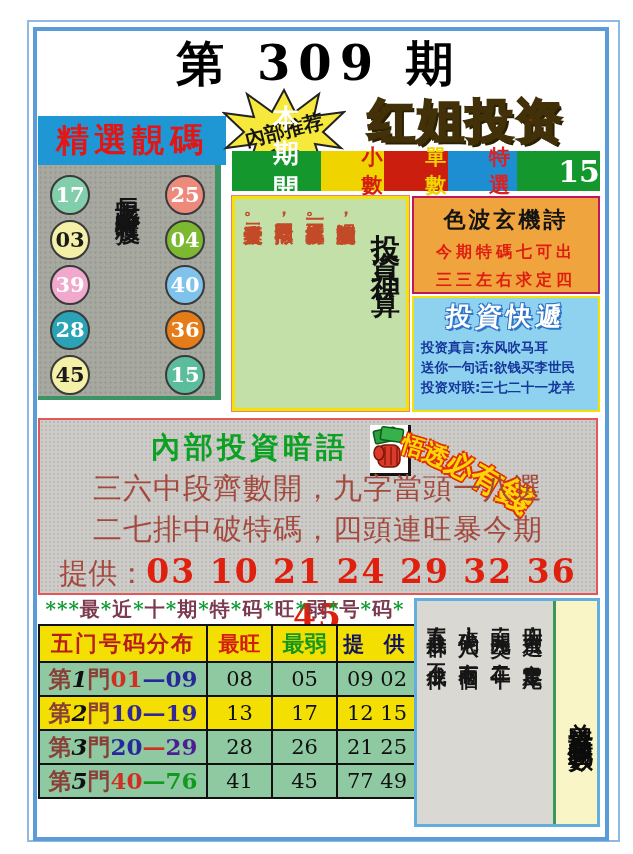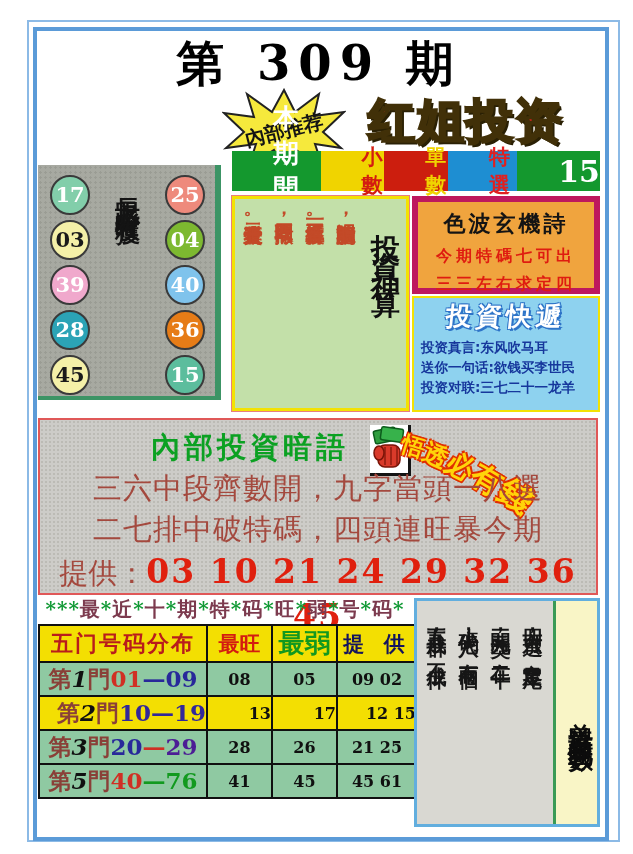--- a/index.html
+++ b/index.html
@@ -56,21 +56,21 @@
   .poem-box{position:absolute;left:232px;top:196px;width:177px;height:215px;background:#c3e0a9;
     border:3px solid #f3e203;box-shadow:0 0 0 1px #e87f7f;box-sizing:border-box;display:flex;}
   .poem-cols{flex:1;writing-mode:vertical-rl;text-orientation:upright;padding:10px 2px 2px 2px;
     font-weight:bold;font-size:19px;line-height:31px;color:#c34a28;}
   .poem-side{width:42px;writing-mode:vertical-rl;text-orientation:upright;
     font-family:"DejaVu Serif",serif;font-weight:900;font-size:29px;color:#101010;
     letter-spacing:18px;padding-top:12px;}
 
   
   .mystery-box{position:absolute;left:412px;top:196px;width:188px;height:98px;background:#f0a43e;
-    border:6px solid #be185d;box-sizing:border-box;text-align:center;}
+    border:2px solid #be185d;box-sizing:border-box;text-align:center;}
   .mystery-title{margin-top:7px;font-family:"DejaVu Serif",serif;font-weight:900;font-size:22px;
     color:#141414;letter-spacing:3px;}
   .mystery-line{margin-top:7px;font-family:"DejaVu Serif",serif;font-weight:900;font-size:16px;
     color:#df1c10;letter-spacing:4px;}
 
   
   .express-box{position:absolute;left:412px;top:296px;width:188px;height:116px;background:#8ed2ef;
     border:2px solid #f3e203;box-sizing:border-box;}
   .express-title{text-align:center;margin:1px 0 3px;transform:skewX(-6deg);
     font-family:"DejaVu Serif",serif;font-weight:900;font-size:26px;color:#fff;letter-spacing:4px;
@@ -105,25 +105,25 @@
   
   .table-title{position:absolute;left:38px;top:596px;width:374px;text-align:center;
     font-family:"DejaVu Serif",serif;font-weight:900;font-size:20px;color:#7c3a4e;letter-spacing:1px;}
   .table-title .star{color:#129a36;}
   .gate-table{position:absolute;left:38px;top:624px;width:374px;border-collapse:collapse;
     table-layout:fixed;}
   .gate-table td,.gate-table th{border:2.5px solid #101010;padding:0;height:32px;text-align:center;}
   .gate-table th{background:#f3df02;height:35px;}
   .th1{width:166px;color:#b91c1c;font-size:22px;font-weight:900;letter-spacing:2px;}
   .th2{width:63px;color:#d41c10;font-size:21px;font-weight:900;font-family:"DejaVu Serif",serif;}
-  .th3{width:63px;color:#12981f;font-size:26px;font-weight:900;font-family:"DejaVu Serif",serif;}
+  .th3{width:63px;color:#12981f;font-size:22px;font-weight:900;font-family:"DejaVu Serif",serif;}
   .th4{width:78px;color:#14145e;font-size:21px;font-weight:900;letter-spacing:6px;}
   .gate-table tr.teal td{background:#8fc9a2;}
-  .gate-table tr.yellow td{background:#f3df02;text-align:right;}
-  .gate-table td.val{font-family:"DejaVu Serif",serif;font-weight:700;font-size:16px;color:#101010;}
+  .gate-table tr.yellow td{background:#f3df02;}
+  .gate-table td.val{font-family:"DejaVu Serif",serif;font-weight:400;font-size:21px;color:#101010;}
   .gate-table td.label{font-family:"DejaVu Serif",serif;font-weight:900;font-size:23px;}
   .gchar{color:#8a4038;}
   .gno{color:#101010;font-style:italic;}
   .grange{letter-spacing:0;}
 
   
   .plum-box{position:absolute;left:414px;top:598px;width:186px;height:229px;
     border:3px solid #62aede;box-sizing:border-box;display:flex;background:#fff;}
   .plum-cols{flex:1;background:#d9d8d2;writing-mode:vertical-rl;text-orientation:upright;
     padding:12px 4px 4px 4px;font-size:20px;font-weight:600;color:#161616;line-height:32px;
@@ -134,20 +134,21 @@
 </style>
 </head>
 <body>
 
 <div class="page">
   <div class="frame-outer"></div>
   <div class="frame-inner"></div>
 
   <div class="issue-title">第 309 期</div>
 
+  <div class="left-header">精選靚碼</div>
 
   <div class="left-panel">
     <div class="ball-col">
         <span class="ball" style="background: rgb(130, 206, 170); color: rgb(255, 255, 255);">17</span>
         <span class="ball" style="background: rgb(244, 240, 168); color: rgb(26, 26, 26);">03</span>
         <span class="ball" style="background: rgb(240, 168, 204); color: rgb(255, 255, 255);">39</span>
         <span class="ball" style="background: rgb(43, 163, 182); color: rgb(255, 255, 255);">28</span>
         <span class="ball" style="background: rgb(244, 240, 168); color: rgb(26, 26, 26);">45</span>
       </div>
     <div class="left-slogan">長跟必中有收獲</div>
@@ -250,21 +251,21 @@
         <tr class="teal">
           <td class="label"><span class="gchar">第</span><span class="gno">3</span><span class="gchar">門</span><span class="grange" style="color: rgb(40, 40, 154);">20</span><span class="grange" style="color: rgb(208, 48, 36);">—</span><span class="grange" style="color: #4c1d95;">29</span></td>
           <td class="val">28</td>
           <td class="val">26</td>
           <td class="val">21 25</td>
         </tr>
         <tr class="teal">
           <td class="label"><span class="gchar">第</span><span class="gno">5</span><span class="gchar">門</span><span class="grange" style="color: rgb(208, 48, 36);">40</span><span class="grange" style="color: rgb(18, 154, 31);">—</span><span class="grange" style="color: rgb(18, 154, 31);">76</span></td>
           <td class="val">41</td>
           <td class="val">45</td>
-          <td class="val">45 61</td>
+          <td class="val">77 49</td>
         </tr>
       </tbody>
   </table>
 
   <div class="plum-box">
     <div class="plum-cols">
       <div>四六可選，定零尾</div>
       <div>三開九獎，在二十</div>
       <div>小碼七八，有兩個</div>
       <div>五五成群，不成伴</div>

